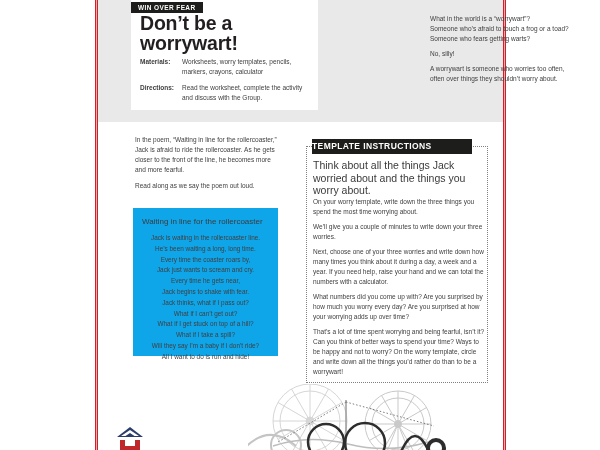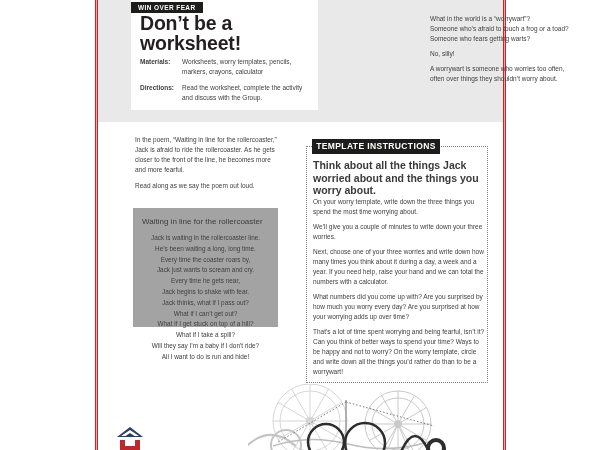--- a/index.html
+++ b/index.html
@@ -29,52 +29,52 @@
   .meta .label { width:42px; flex:none; font-weight:bold; }
   .meta.materials { top:57px; }
   .meta.directions { top:83px; }
 
   .intro { position:absolute; left:332px; top:14px; width:164px; font-size:6.5px; line-height:10px; }
   .intro div:nth-child(3), .intro div:nth-child(4) { margin-bottom:5px; }
 
   .poem-intro { position:absolute; left:135px; top:135px; width:170px; font-size:6.5px; line-height:10px; }
   .read-along { position:absolute; left:135px; top:181px; width:170px; font-size:6.5px; line-height:10px; }
 
-  .poem-box { position:absolute; left:133px; top:208px; width:145px; height:119px; background:#a3a3a3; }
+  .poem-box { position:absolute; left:133px; top:208px; width:145px; height:148px; background:#0ea5e9; }
   .poem-title { position:absolute; left:9px; top:9px; font-size:8px; color:#3c3c3e; }
   .poem-lines { position:absolute; left:0; top:25px; width:100%; text-align:center;
     font-size:6.4px; line-height:10.8px; }
 
   .ti-panel { position:absolute; left:306px; top:146px; width:182px; height:237px;
     border:1px dotted #808080; }
-  .ti-header { position:absolute; left:312px; top:139px; width:128px; height:15px;
+  .ti-header { position:absolute; left:312px; top:139px; width:160px; height:15px;
     background:#1d1d1b; color:#ffffff; font-size:8.5px; font-weight:bold;
-    text-align:center; line-height:15px; letter-spacing:.4px; }
+    text-align:left; line-height:15px; letter-spacing:.4px; }
   .ti-heading { position:absolute; left:313px; top:159px; width:172px;
-    font-size:10.5px; line-height:12.6px; color:#3a3a3c;font-weight:bold; }
+    font-size:10.5px; line-height:12.6px; color:#3a3a3c; }
   .ti-body { position:absolute; left:313px; top:197px; width:174px; font-size:6.5px; line-height:10px; }
   .ti-body p { margin:0 0 5px; }
 
   .illustration { position:absolute; left:248px; top:384px; }
   .logo { position:absolute; left:117px; top:427px; }
 </style>
 </head>
 <body>
 
 <div class="page">
 
   <div class="red-rule left"></div>
   <div class="red-rule right"></div>
 
   <div class="band">
     <div class="card">
       <div class="tag">WIN OVER FEAR</div>
       <div class="title">
         <div>Don’t be a</div>
-        <div>worksheet!</div>
+        <div>worrywart!</div>
       </div>
       <div class="meta materials">
         <span class="label">Materials:</span>
         <span class="value">
             <span style="display:block">Worksheets, worry templates, pencils,</span>
             <span style="display:block">markers, crayons, calculator</span>
           </span>
       </div>
       <div class="meta directions">
         <span class="label">Directions:</span>

